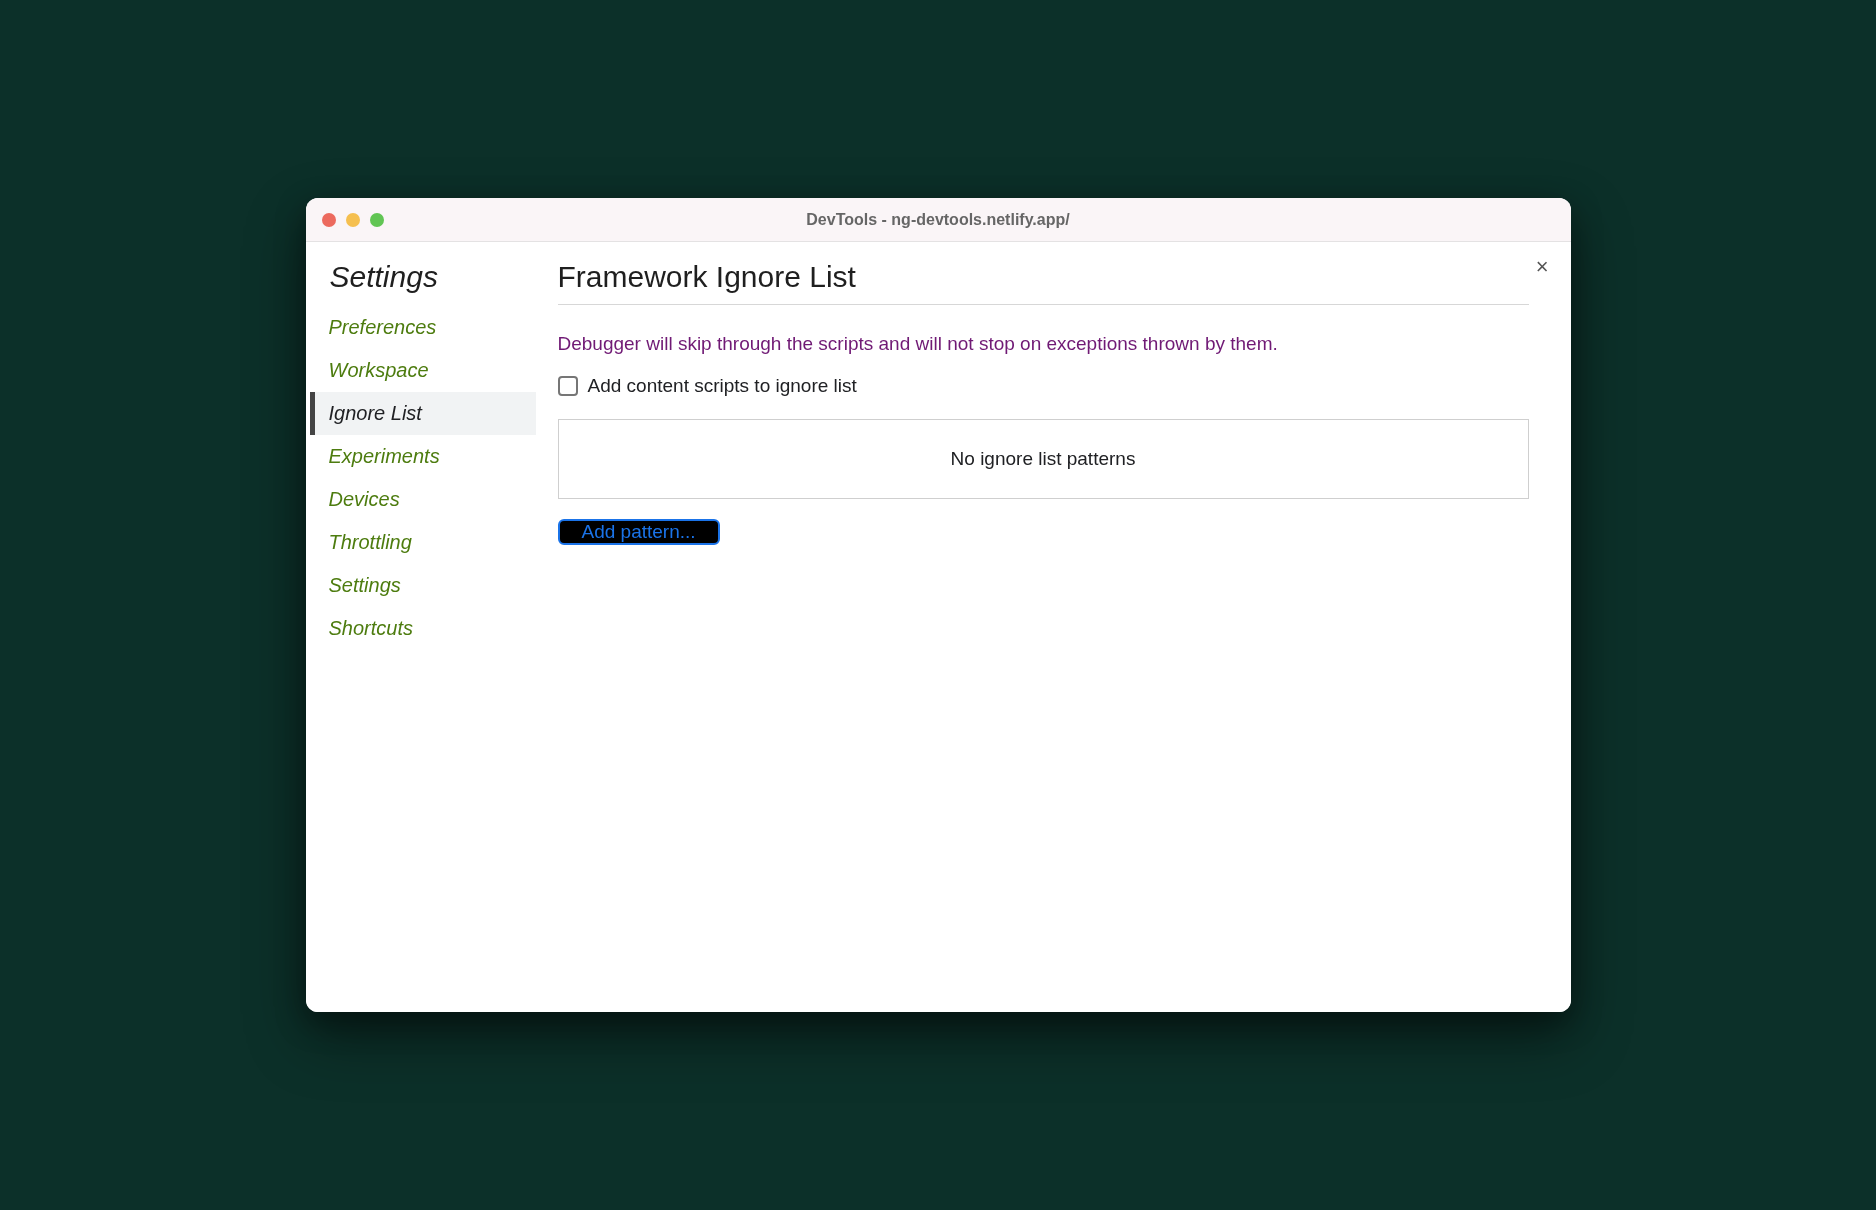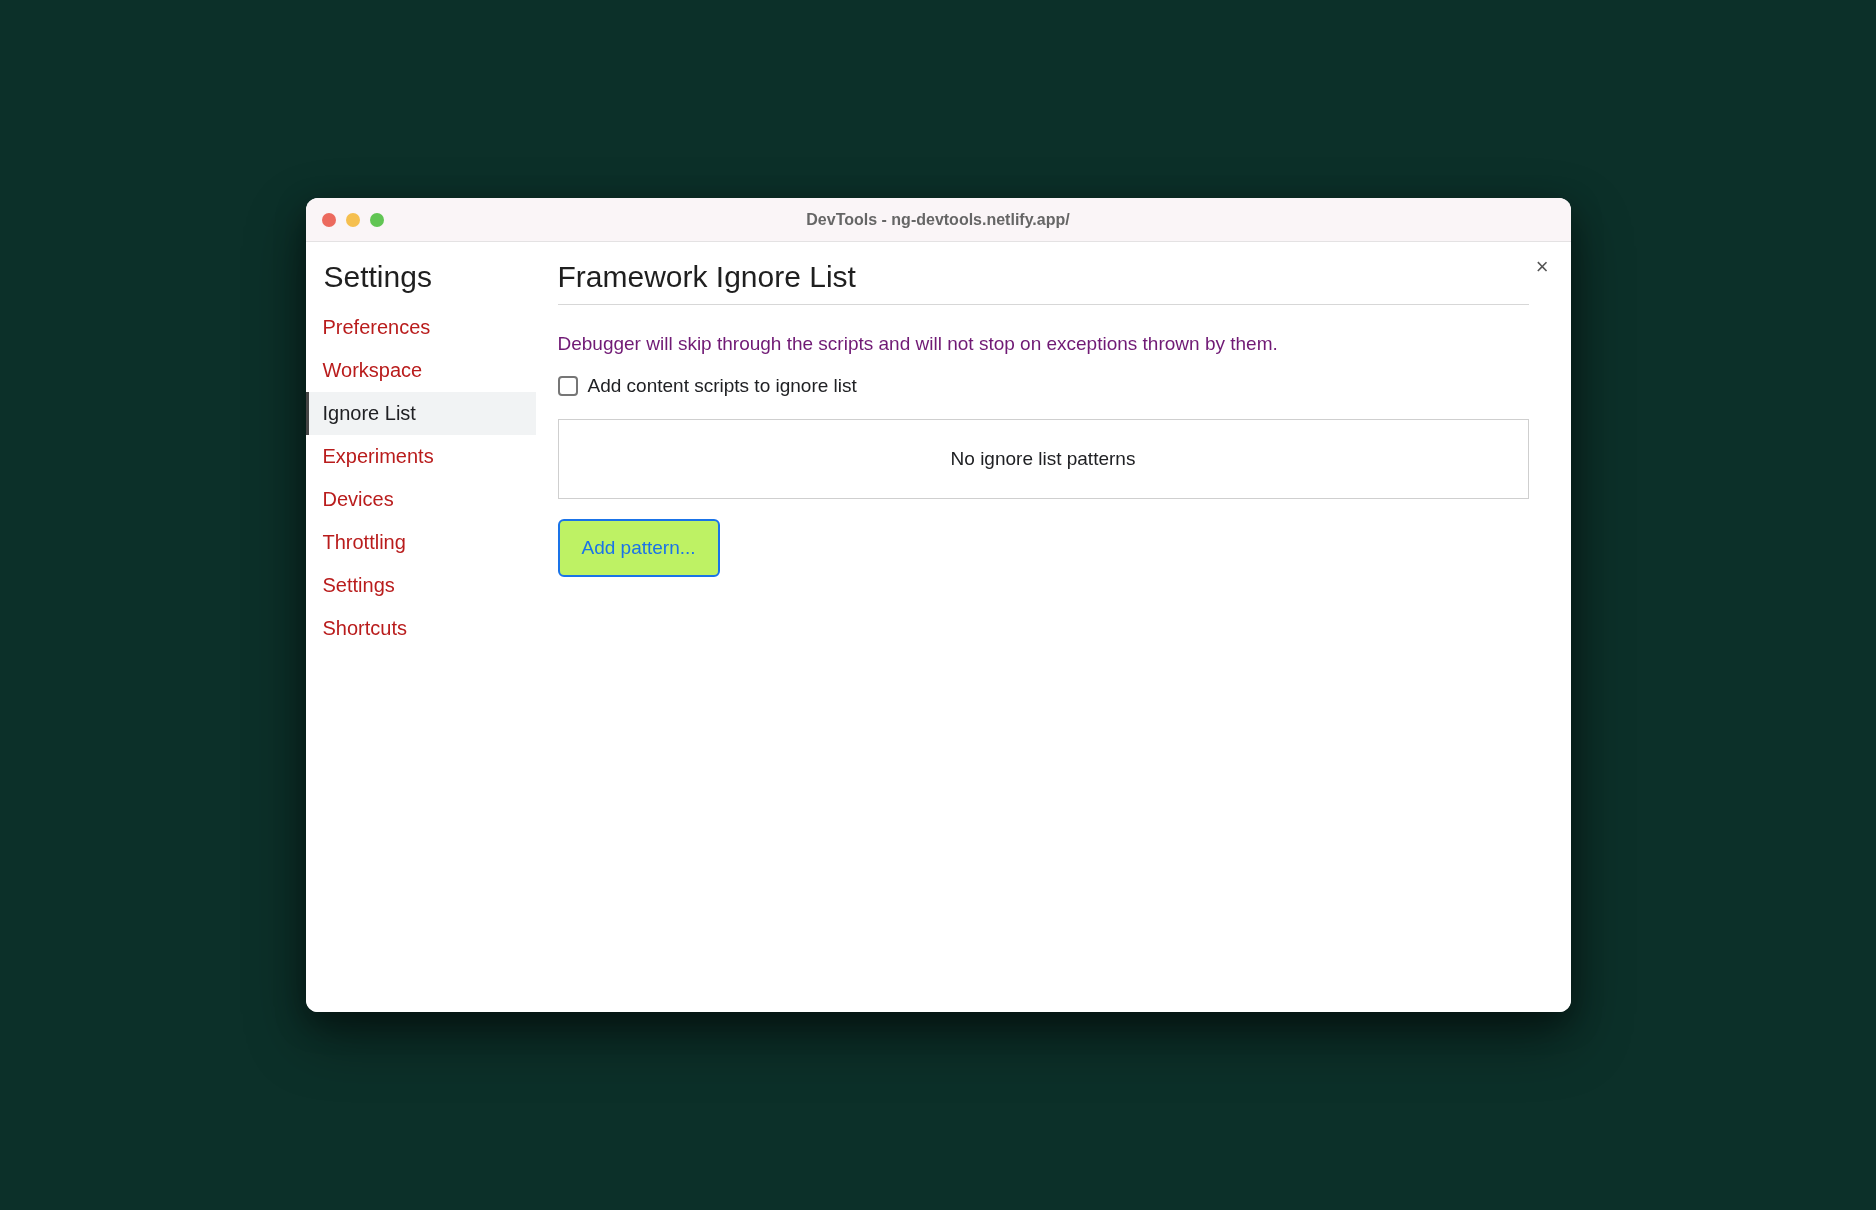--- a/index.html
+++ b/index.html
@@ -76,33 +76,34 @@
       right: 22px;
       font-size: 22px;
       color: #555;
       cursor: pointer;
       font-weight: 400;
       line-height: 1;
     }
 
     .sidebar {
       width: 230px;
-      padding: 18px 0 0 8px;
+      padding: 18px 0 0 14px;
+      font-style: italic;
     }
 
     .sidebar-title {
       font-size: 30px;
       font-weight: 500;
       color: #1f1f1f;
       padding: 0 0 12px 10px;
     }
 
     .sidebar-item {
       font-size: 20px;
-      color: #b91c1c;
+      color: #4d7c0f;
       padding: 10px 14px 10px 14px;
       cursor: pointer;
       border-left: 5px solid transparent;
       margin-left: -10px;
     }
 
     .sidebar-item.active {
       background: #f1f3f4;
       color: #202124;
       border-left: 5px solid #444;
@@ -168,25 +169,25 @@
       padding: 28px;
       text-align: center;
       font-size: 19px;
       color: #202124;
       margin-top: 22px;
       margin-bottom: 20px;
     }
 
     .add-pattern-btn {
       border: 2px solid #1a73e8;
-      background: #bef264;
+      background: #000000;
       color: #1a73e8;
       font-size: 19px;
       font-weight: 500;
-      padding: 16px 22px;
+      padding: 0 22px;
       border-radius: 6px;
       cursor: pointer;
     }
 
     .arrow-annotation {
       position: absolute;
       left: 600px;
       top: -48px;
       pointer-events: none;
     }

